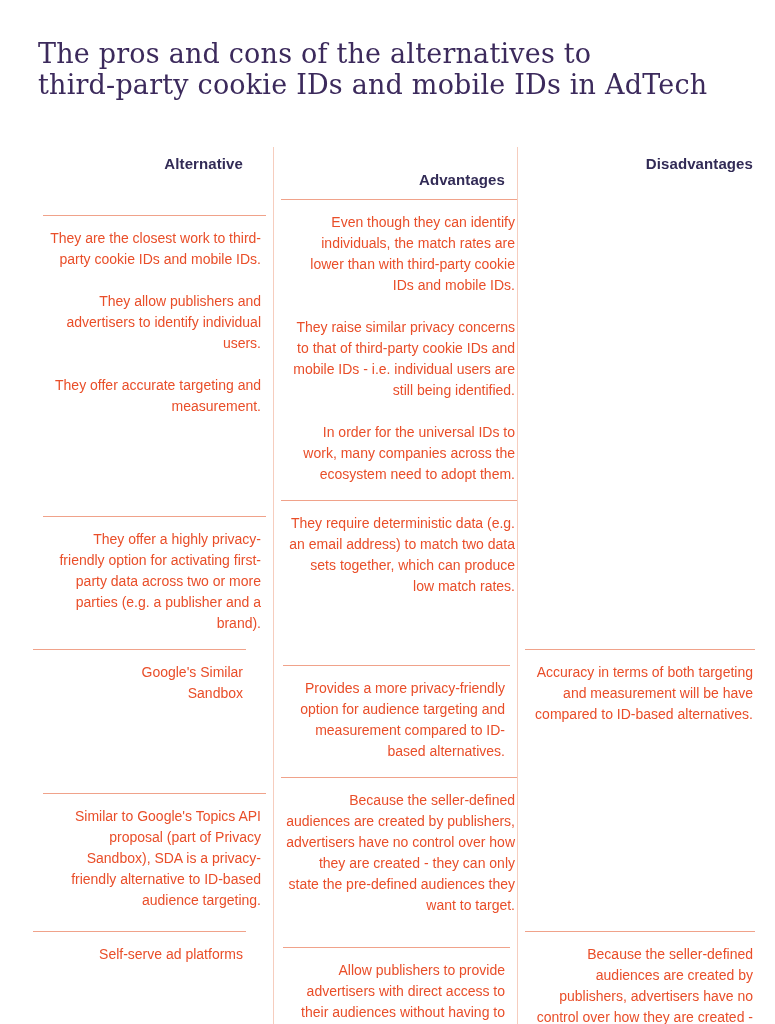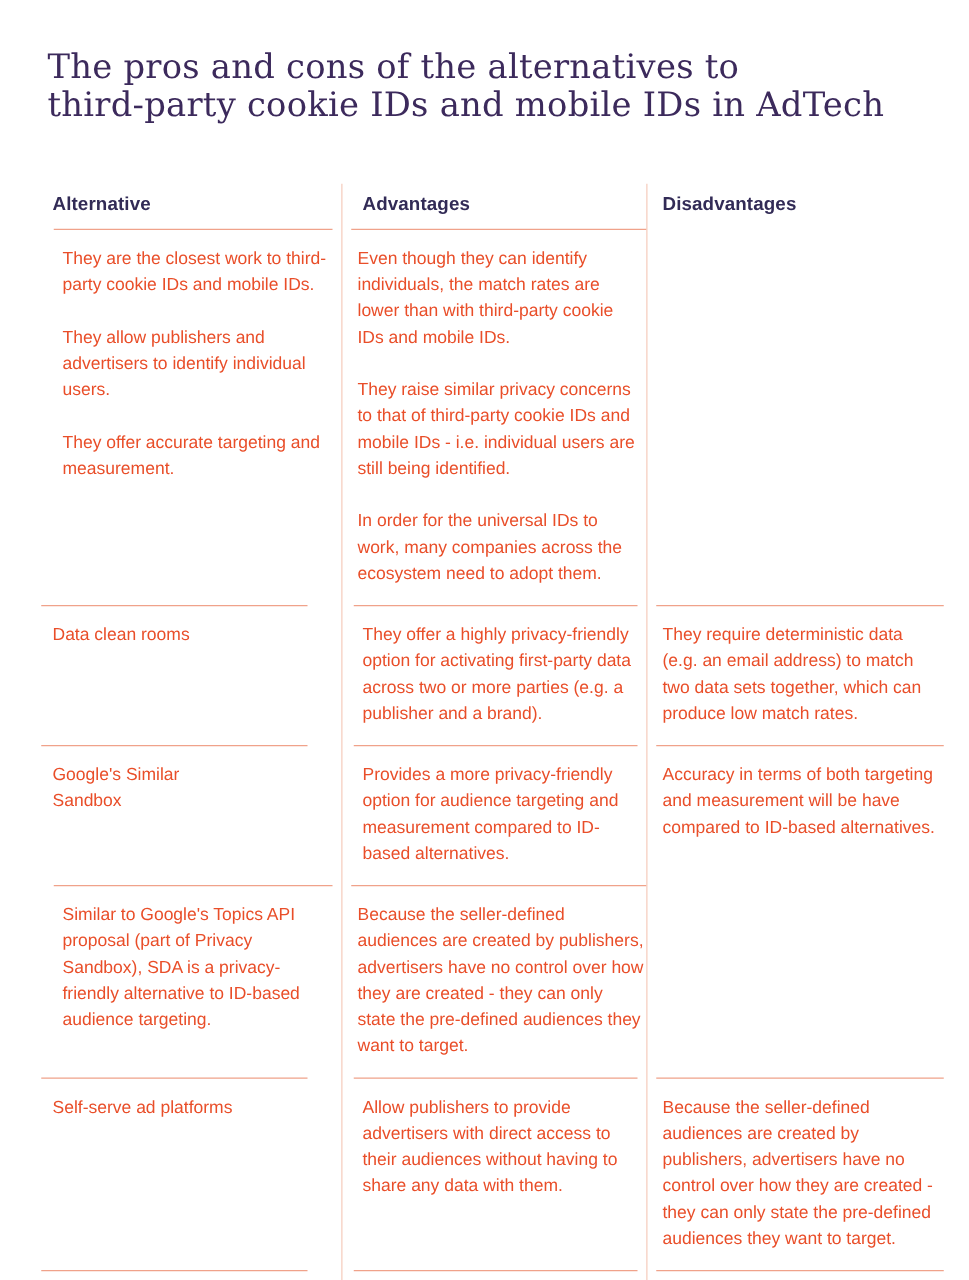--- a/index.html
+++ b/index.html
@@ -44,23 +44,24 @@
     grid-template-columns: 240px 244px 1fr;
   }
   .cell {
     position: relative;
     box-sizing: border-box;
     font-size: 14px;
     line-height: 21px;
     color: #e94e29;
     white-space: pre-line;
     padding: 13px 14px 15px 0;
+    text-align: right;
   }
   .c1 { padding-left: 9px;  padding-right: 30px; }
-  .c2 { padding-left: 17px; padding-right: 12px; }
+  .c2 { padding-left: 17px; padding-right: 12px; margin-top: 16px; }
   .c3 { padding-left: 13px; padding-right: 2px; }
   
   .body-row .cell::before {
     content: "";
     position: absolute;
     top: 0;
     height: 1px;
     background: #f0a28a;
   }
   .body-row .c1::before { left: 0;    right: 27px; }
@@ -100,21 +101,20 @@
 
 They offer accurate targeting and measurement.</div>
       <div class="cell c3">Even though they can identify individuals, the match rates are lower than with third-party cookie IDs and mobile IDs.
 
 They raise similar privacy concerns to that of third-party cookie IDs and mobile IDs - i.e. individual users are still being identified.
 
 In order for the universal IDs to work, many companies across the ecosystem need to adopt them.</div>
     </div>
 
     <div class="row body-row">
-      <div class="cell c1">Data clean rooms</div>
       <div class="cell c2">They offer a highly privacy-friendly option for activating first-party data across two or more parties (e.g. a publisher and a brand).</div>
       <div class="cell c3">They require deterministic data (e.g. an email address) to match two data sets together, which can produce low match rates.</div>
     </div>
 
     <div class="row body-row">
       <div class="cell c1">Google's Similar
 Sandbox</div>
       <div class="cell c2">Provides a more privacy-friendly option for audience targeting and measurement compared to ID-based alternatives.</div>
       <div class="cell c3">Accuracy in terms of both targeting and measurement will be have compared to ID-based alternatives.</div>
     </div>

